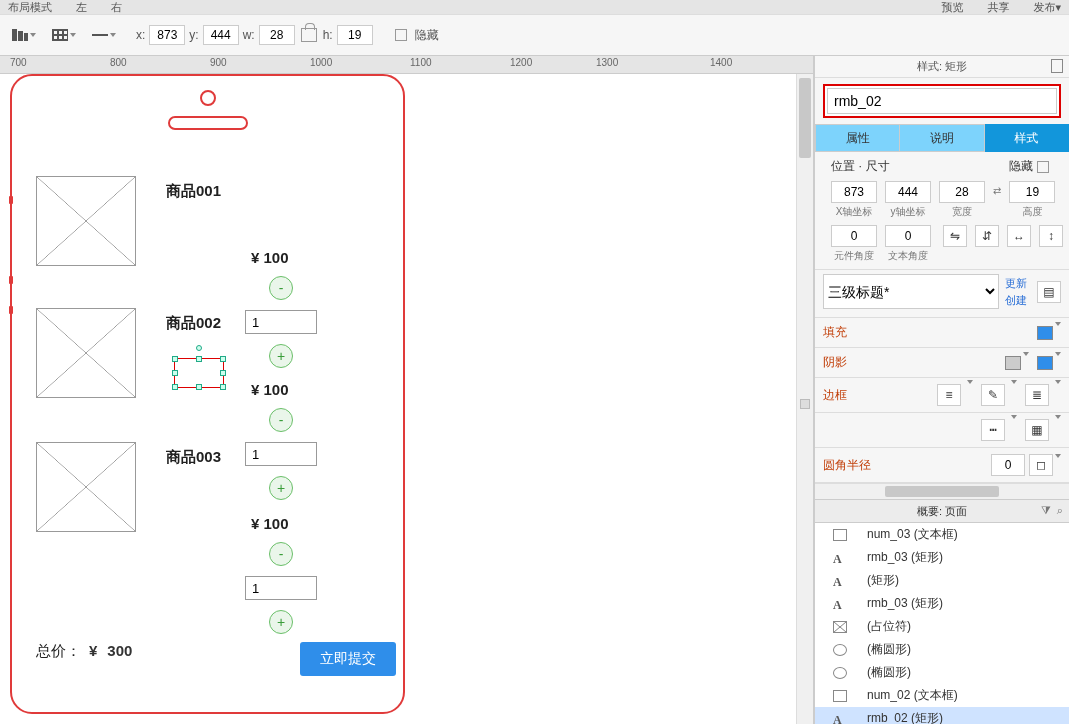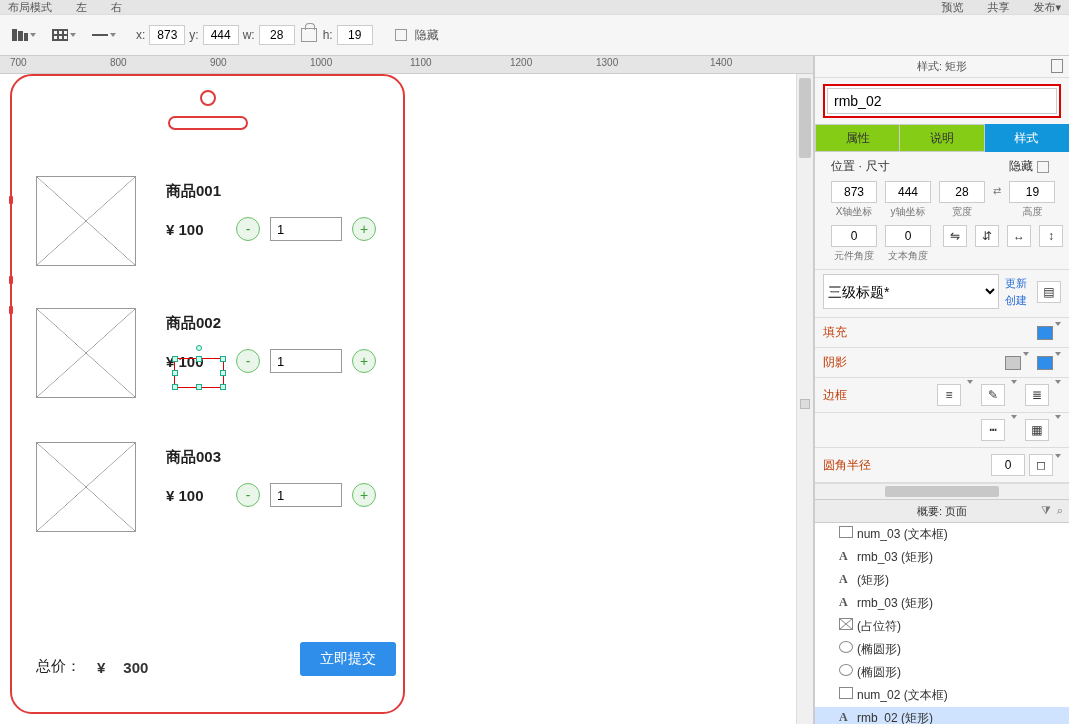--- a/index.html
+++ b/index.html
@@ -38,48 +38,48 @@
 .earpiece { position:absolute; top:40px; left:50%; transform:translateX(-50%); width:80px; height:14px; border:2px solid #e03a3a; border-radius:8px; }
 .dot { position:absolute; width:4px; height:8px; background:#e03a3a; left:-3px; border-radius:1px; }
 
 .product { position: absolute; left: 24px; width: 360px; }
 .ph-img { width:100px; height:90px; border:1px solid #999; position:relative; float:left; margin-right:30px; background:#fff;}
 .ph-img::before, .ph-img::after { content:""; position:absolute; inset:0; }
 .ph-img::before { background: linear-gradient(to top right, transparent calc(50% - .6px), #999, transparent calc(50% + .6px)); }
 .ph-img::after  { background: linear-gradient(to top left , transparent calc(50% - .6px), #999, transparent calc(50% + .6px)); }
 
 .p-title { font-size: 15px; font-weight: 600; color:#222; padding-top: 6px; }
-.p-row2 { margin-top: 16px; display:flex; align-items:center; gap:10px; }
+.p-row2 { margin-top: 48px; display:flex; align-items:center; gap:10px;flex-direction:column; }
 .price { font-size: 15px; font-weight:600; color:#222; width:60px; }
 .qbtn { width:24px; height:24px; border-radius:50%; border:1px solid #6abf69; color:#3a9d3a; background:#eaf6ea; display:flex; align-items:center; justify-content:center; font-size:14px; cursor:pointer;}
 .qty { width:72px; height:24px; border:1px solid #999; padding:0 6px; font-size:13px; }
 
 .sel-box { position:absolute; border:1px solid #d00; }
 .sel-marks { position:absolute; inset:0; }
 .sel-marks i{ position:absolute; width:6px; height:6px; border:1px solid #2a8; background:#cfe;}
 .sm-tl{top:-3px;left:-3px}.sm-tr{top:-3px;right:-3px}.sm-bl{bottom:-3px;left:-3px}.sm-br{bottom:-3px;right:-3px}
 .sm-t{top:-3px;left:calc(50% - 3px)}.sm-b{bottom:-3px;left:calc(50% - 3px)}
 .sm-l{left:-3px;top:calc(50% - 3px)}.sm-r{right:-3px;top:calc(50% - 3px)}
 .sm-rot{top:-14px;left:calc(50% - 3px);border-radius:50%}
 
-.footer { position:absolute; left:24px; bottom:36px; width:360px; display:flex; align-items:flex-end;gap:8px; }
+.footer { position:absolute; left:24px; bottom:36px; width:360px; display:flex; align-items:flex-start; }
 .footer .lab{ font-size:15px; color:#222; }
 .footer .tot{ font-size:15px; font-weight:600; margin-left:8px;}
 .submit { margin-left:auto; background:#2f8eea; color:#fff; border:none; padding:8px 20px; border-radius:3px; font-size:14px;}
 
 
 .right-panel { width: 255px; background:#f6f6f6; border-left:1px solid #ccc; display:flex; flex-direction:column; }
 .insp-title { height:22px; display:flex; align-items:center; justify-content:center; font-size:11px; color:#555; border-bottom:1px solid #ddd; position:relative; }
 .insp-title .pg{ position:absolute; right:6px; top:3px; width:12px; height:14px; border:1px solid #888; }
 .name-box { margin:6px 8px;border-radius:13px; }
 .name-box .hl { border:2px solid #d00; padding:2px; background:#fff;}
 .name-box input { width:100%; height:26px; border:1px solid #ccc; font-size:14px; padding:0 6px; }
 
 .tabs { display:flex; height:28px; }
-.tabs div{ flex:1; display:flex; align-items:center; justify-content:center; font-size:12px; border:1px solid #ccc; border-left:none; background:#84cc16; cursor:pointer;}
+.tabs div{ flex:1; display:flex; align-items:center; justify-content:center; font-size:12px; border:1px solid #ccc; border-left:none; background:#7dd3fc; cursor:pointer;}
 .tabs div:first-child{border-left:1px solid #ccc;}
 .tabs .active{ background:#1296db; color:#fff; border-color:#1296db;}
 
 .sect { padding:6px 16px; border-bottom:1px solid #ddd; font-size:12px;}
 .sect-head{ display:flex; align-items:center; margin-bottom:6px;}
 .grid2 { display:flex; gap:8px; }
 .ibox{ width:46px; height:22px; border:1px solid #ccc; background:#fff; font-size:12px; padding:0 4px; text-align:center;}
 .cap{ font-size:10px; color:#777; text-align:center; margin-top:2px;}
 .iconbtn{ width:24px; height:22px; border:1px solid #ccc; background:#fff; display:inline-flex; align-items:center; justify-content:center; margin-left:4px;}
 .dd{ width:8px; display:inline-block;}
@@ -92,21 +92,21 @@
 
 .row{ display:flex; align-items:center; padding:6px 8px; border-bottom:1px solid #ddd; font-size:12px;}
 .row .lab{ flex:1; color:#c2410c;}
 .swatch{ width:16px; height:14px; border:1px solid #888; background:#2f8eea; display:inline-block;}
 .swatch.grey{background:#ccc;}
 .btns{ display:flex; gap:4px;}
 
 .outline-hdr{ height:24px; background:#ececec; border-top:1px solid #ccc; border-bottom:1px solid #ccc; display:flex; align-items:center; justify-content:center; font-size:11px; position:relative;}
 .outline-hdr .ic{position:absolute; right:6px; top:4px; display:flex; gap:6px; color:#777;}
 .outline{ flex:1; overflow:auto; background:#fff; font-size:12px;}
-.outline .item{ display:flex; gap:4px; padding:3px 24px; cursor:pointer;}
+.outline .item{ display:flex; align-items:center; gap:20px; padding:3px 18px; cursor:pointer;}
 .outline .item.sel{ background:#cfe3ff;}
 .oi{ width:14px; height:12px; display:inline-block; border:1px solid #888;}
 .oi.A{ border:none; font-weight:bold; font-family:serif; font-size:12px; color:#555;}
 .oi.rect::before{content:""}
 .oi.place{position:relative;}
 .oi.place::before,.oi.place::after{content:"";position:absolute;inset:0;}
 .oi.place::before{background:linear-gradient(to top right,transparent calc(50% - .8px),#888,transparent calc(50% + .8px));}
 .oi.place::after{background:linear-gradient(to top left ,transparent calc(50% - .8px),#888,transparent calc(50% + .8px));}
 .oi.circ{border-radius:50%;}
 .hscroll{height:16px;background:#f0f0f0;border-top:1px solid #ddd;position:relative;}

